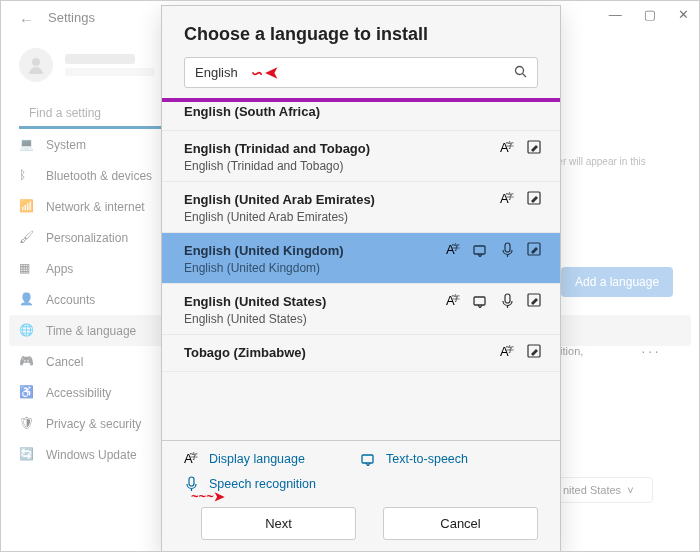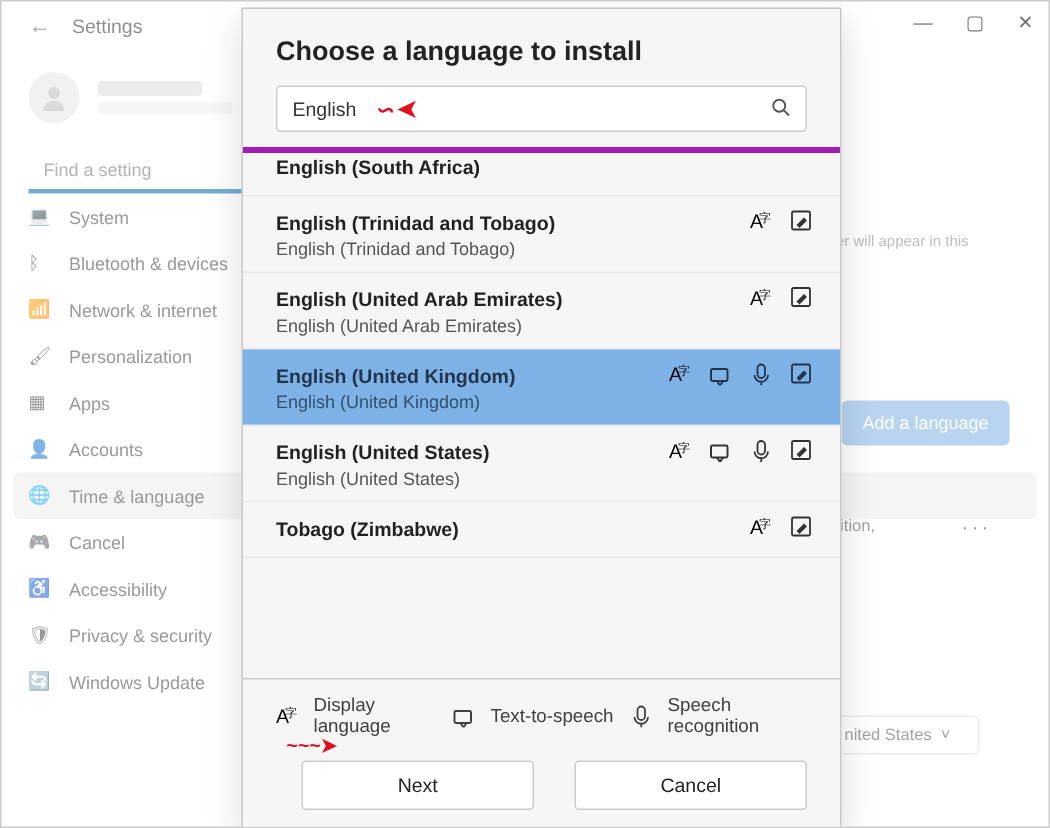--- a/index.html
+++ b/index.html
@@ -189,24 +189,24 @@
       gap: 12px;
       font-size: 12px;
       color:#333;
     }
     .langlist .item.sel .icons { color:#22354a; }
     .ic { width:15px; height:15px; display:inline-flex; align-items:center; justify-content:center;}
     .features {
       border-top: 1px solid #ccc;
       padding: 10px 22px 6px;
       display: grid;
-      grid-template-columns: 1fr 1fr 1fr;
+      grid-template-columns: 1fr 1fr;
       row-gap: 10px;
       font-size: 12.5px;
-      color:#404040;
+      color:#0369a1;
     }
     .features .feat {
       display:flex; align-items:center; gap:10px;
     }
     .buttons {
       display: flex;
       gap: 10px;
       padding: 10px 22px 14px;
     }
     .buttons button {

